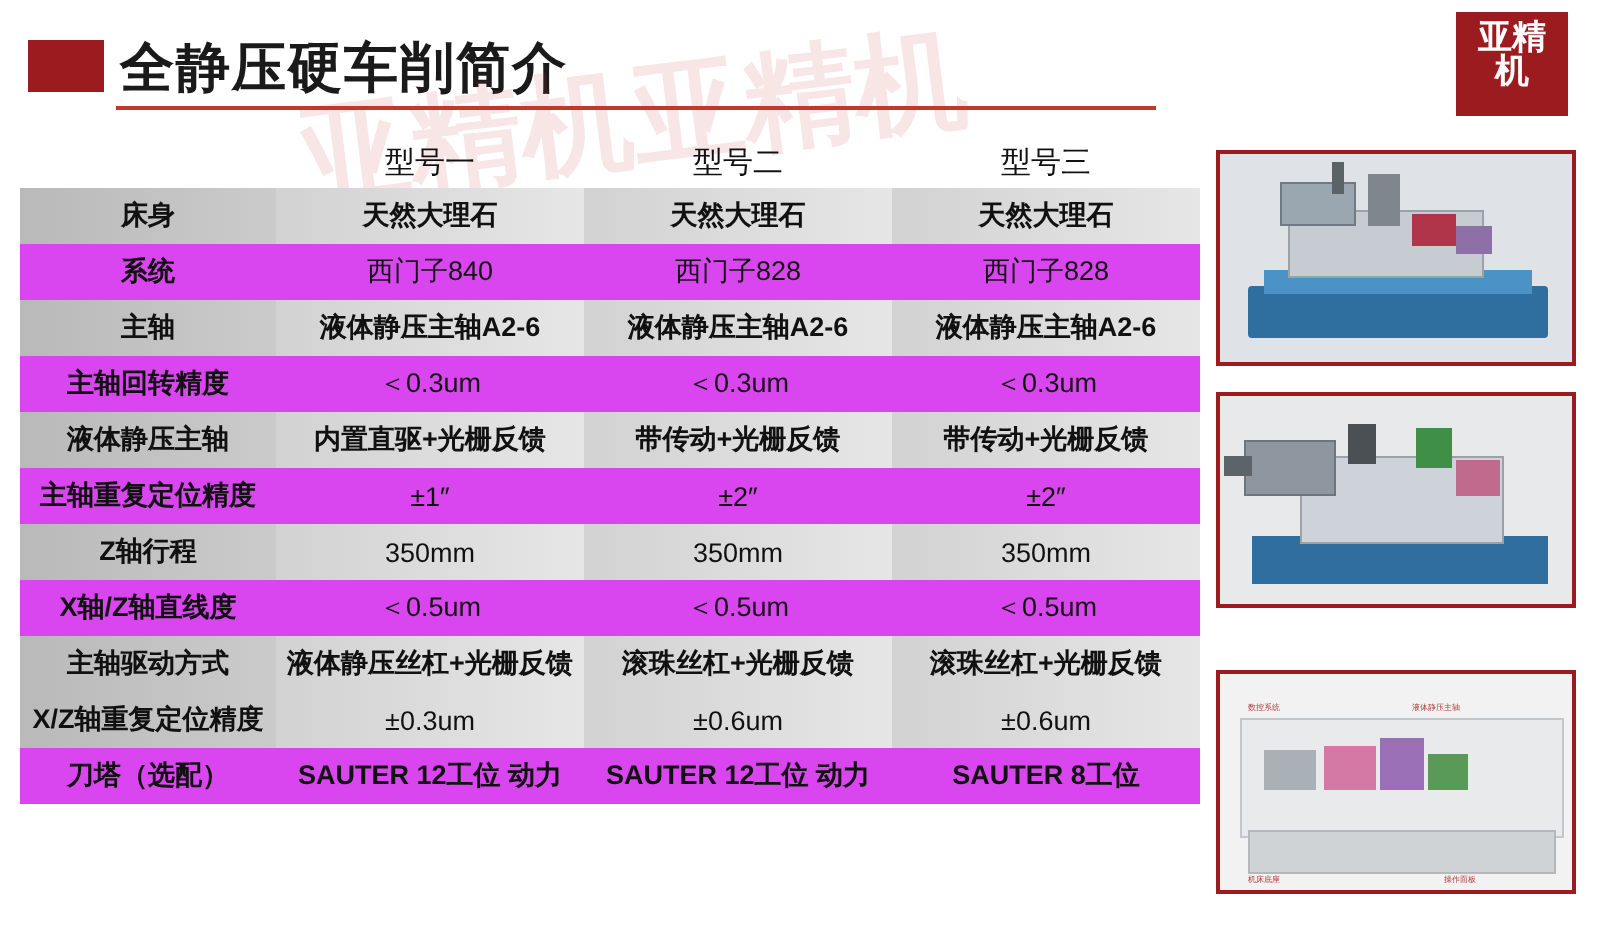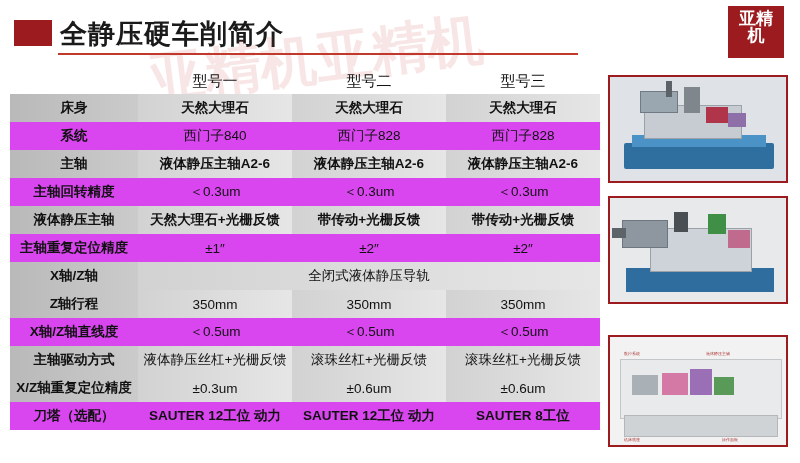--- a/index.html
+++ b/index.html
@@ -114,21 +114,21 @@
     font-weight: normal;
     height: 26px;
     background: transparent;
   }
   tr.shaded td { background: #cfcfcf; }
   tr.plain  td { background: #d946ef; }
   td.label { font-weight: bold; font-size: 14px; }
   td.val   { font-weight: normal; font-size: 13.5px; }
   td.redval { color: #c0272d; font-weight: bold; font-size: 14px; }
   td.small  { font-size: 12.5px; font-weight: bold; }
-  td.tiny   { font-size: 11.5px; font-weight: normal; }
+  td.tiny   { font-size: 11.5px; font-weight: bold; }
 
   
   tr.shaded td.label {
     background: linear-gradient(to right, #b9b9b9 0%, #cbcbcb 100%);
   }
   tr.shaded td.val, tr.shaded td.redval, tr.shaded td.small, tr.shaded td.tiny {
     background: linear-gradient(to right, #d2d2d2 0%, #e6e6e6 100%);
   }
 
   
@@ -227,33 +227,29 @@
           <td class="small">液体静压主轴A2-6</td>
         </tr>
         <tr class="plain">
           <td class="label">主轴回转精度</td>
           <td class="val">＜0.3um</td>
           <td class="val">＜0.3um</td>
           <td class="val">＜0.3um</td>
         </tr>
         <tr class="shaded">
           <td class="label">液体静压主轴</td>
-          <td class="small">天然大理石+光栅反馈</td>
+          <td class="small">内置直驱+光栅反馈</td>
           <td class="small">带传动+光栅反馈</td>
           <td class="small">带传动+光栅反馈</td>
         </tr>
         <tr class="plain">
           <td class="label">主轴重复定位精度</td>
           <td class="val">±1″</td>
           <td class="val">±2″</td>
           <td class="val">±2″</td>
-        </tr>
-        <tr class="shaded">
-          <td class="label">X轴/Z轴</td>
-          <td class="val" colspan="3">全闭式液体静压导轨</td>
         </tr>
         <tr class="shaded">
           <td class="label">Z轴行程</td>
           <td class="val">350mm</td>
           <td class="val">350mm</td>
           <td class="val">350mm</td>
         </tr>
         <tr class="plain">
           <td class="label">X轴/Z轴直线度</td>
           <td class="val">＜0.5um</td>

